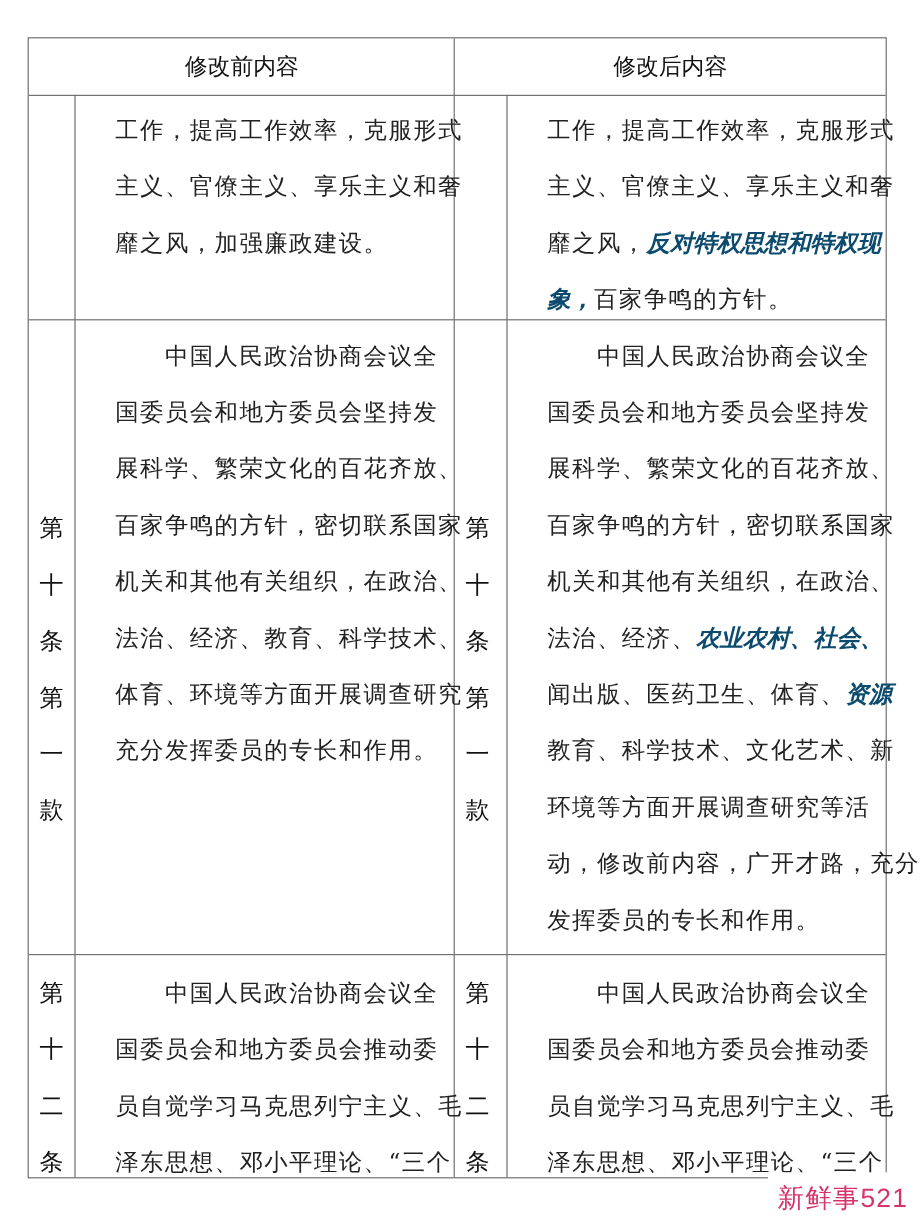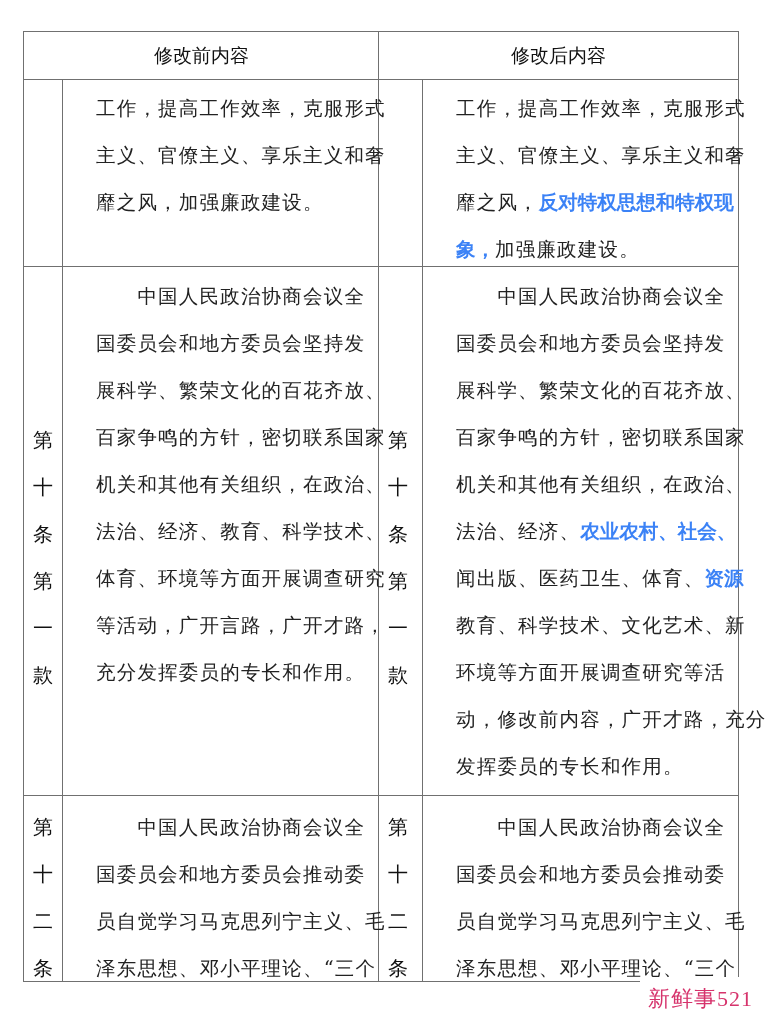--- a/index.html
+++ b/index.html
@@ -6,28 +6,28 @@
   body { width:768px; height:1023px; position:relative; overflow:hidden;
          font-family:"DejaVu Serif", "Liberation Serif", serif; color:#222; }
   .table { position:absolute; left:23px; top:31px; width:716px; height:951px;
            border:1.5px solid #707070; box-sizing:border-box; }
   .hline { position:absolute; left:0; right:0; height:0; border-top:1.5px solid #707070; }
   .vline { position:absolute; width:0; border-left:1.5px solid #707070; }
   .hdr { position:absolute; top:0; height:48px; display:flex; align-items:center; justify-content:center;
          font-family:"DejaVu Sans", "Liberation Sans", sans-serif; font-size:19px; color:#111; }
   .cell-text { position:absolute; font-size:19.5px; letter-spacing:1.2px; }
   .line { height:47px; line-height:47px; white-space:nowrap;margin-left:24px; }
-  .b { font-family:"DejaVu Sans", "Liberation Sans", sans-serif; font-weight:bold; color:#3b82f6; letter-spacing:0px; }
+  .b { font-family:"DejaVu Sans", "Liberation Sans", sans-serif; font-weight:bold; color:#0c4a6e; letter-spacing:0px;font-style:italic; }
   .label { position:absolute; width:38px; text-align:center;
            font-family:"DejaVu Sans", "Liberation Sans", sans-serif; font-size:20px; color:#111; }
   .label div { height:47px; line-height:47px; }
   .watermark-box { position:absolute; left:640px; top:977px; width:128px; height:46px; background:#fff; }
   .watermark { position:absolute; left:648px; top:984px; font-size:22px; color:#d6336c;
                font-family:"DejaVu Serif", "Liberation Serif", serif; letter-spacing:1px; }
-  .watermark .num { font-family:Liberation Serif, serif;text-align:center; }
+  .watermark .num { font-family:Liberation Sans, sans-serif;text-align:center; }
 </style>
 </head>
 <body>
 
 <div class="table">
 
   <div class="hline" style="top:47px"></div>
   <div class="hline" style="top:234px"></div>
   <div class="hline" style="top:763px"></div>
 
@@ -40,40 +40,39 @@
 
   <div class="cell-text" style="left:48px; top:53px">
       <div class="line"><span>工作，提高工作效率，克服形式</span></div>
       <div class="line"><span>主义、官僚主义、享乐主义和奢</span></div>
       <div class="line"><span>靡之风，加强廉政建设。</span></div>
     </div>
   <div class="cell-text" style="left:408px; top:53px">
       <div class="line"><span>工作，提高工作效率，克服形式</span></div>
       <div class="line"><span>主义、官僚主义、享乐主义和奢</span></div>
       <div class="line"><span>靡之风，</span><span class="b">反对特权思想和特权现</span></div>
-      <div class="line"><span class="b">象，</span><span>加强廉政建设。</span></div>
+      <div class="line"><span class="b">象，</span><span>百家争鸣的方针。</span></div>
     </div>
 
   <div class="label" style="left:0; top:385px">
       <div>第</div>
       <div>十</div>
       <div>条</div>
       <div>第</div>
       <div>一</div>
       <div>款</div>
     </div>
   <div class="cell-text" style="left:48px; top:241px">
       <div class="line"><span>　　中国人民政治协商会议全</span></div>
       <div class="line"><span>国委员会和地方委员会坚持发</span></div>
       <div class="line"><span>展科学、繁荣文化的百花齐放、</span></div>
       <div class="line"><span>百家争鸣的方针，密切联系国家</span></div>
       <div class="line"><span>机关和其他有关组织，在政治、</span></div>
       <div class="line"><span>法治、经济、教育、科学技术、</span></div>
       <div class="line"><span>体育、环境等方面开展调查研究</span></div>
-      <div class="line"><span>等活动，广开言路，广开才路，</span></div>
       <div class="line"><span>充分发挥委员的专长和作用。</span></div>
     </div>
   <div class="label" style="left:355px; top:385px">
       <div>第</div>
       <div>十</div>
       <div>条</div>
       <div>第</div>
       <div>一</div>
       <div>款</div>
     </div>

